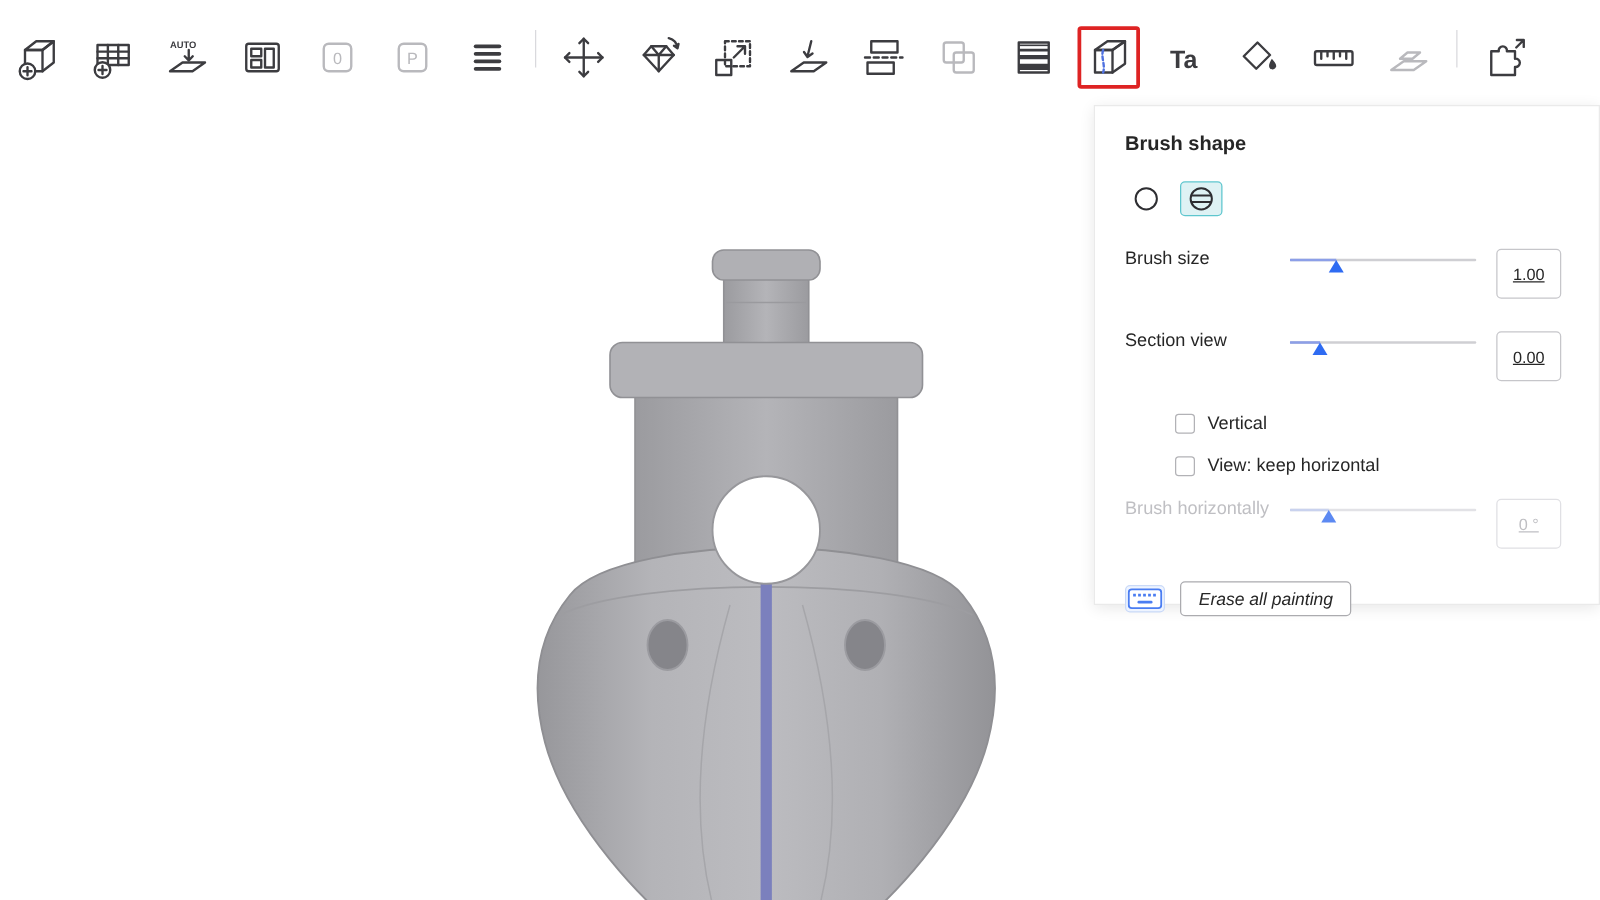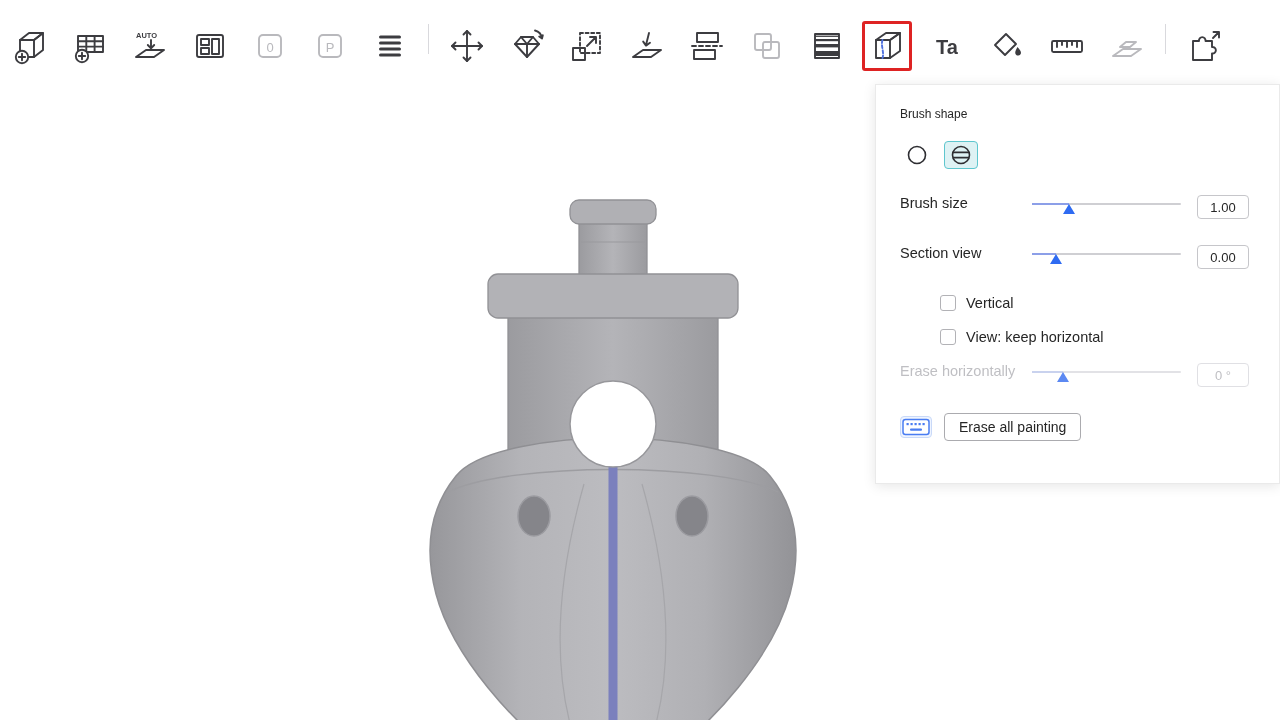--- a/index.html
+++ b/index.html
@@ -24,60 +24,60 @@
   
   .viewport { position:absolute; left:0; top:80px; width:1280px; height:640px; cursor:default; }
   .boat { position:absolute; left:418px; top:116px; }
 
   
   .panel {
     position:absolute; left:875px; top:84px; width:405px; height:400px;
     background:#ffffff; border:1px solid #eaeaea; box-shadow:0 2px 12px rgba(0,0,0,.10);
     padding:16px 30px 0 24px;
   }
-  .panel-title { font-size:12px; margin:6px 0 20px 0; }
+  .panel-title { font-size:16px; margin:6px 0 20px 0;font-weight:bold; }
   .brush-shapes { display:flex; align-items:center; gap:10px; margin-bottom:26px; }
   .brush-opt {
     width:34px; height:28px; padding:0; display:flex; align-items:center; justify-content:center;
     background:none; border:1px solid transparent; border-radius:4px; cursor:pointer;
   }
   .brush-opt.selected { background:#def2f4; border-color:#5ec6ce; }
 
   .ctl-row { display:flex; margin-bottom:26px; }
   .row-label { width:132px; flex:0 0 auto; font-size:14.5px; }
   .slider { position:relative; flex:1; height:20px; margin-right:16px; cursor:pointer; }
   .slider .track { position:absolute; left:0; right:0; top:8px; height:2px; background:#cfcfd3; border-radius:1px; }
   .slider .fill  { position:absolute; left:0; top:8px; height:2px; background:#8c9fe8; }
   .slider .thumb {
     position:absolute; top:9px; width:0; height:0; margin-left:-6px;
     border-left:6px solid transparent; border-right:6px solid transparent;
     border-bottom:10px solid #2e6bf2;
   }
   .value-box {
-    width:52px; height:24px; flex:0 0 auto; border:1px solid #c6c6ca; border-radius:4px;
-    font-size:13px; display:flex; align-items:center; justify-content:center; background:#fff;
+    width:52px; height:40px; flex:0 0 auto; border:1px solid #c6c6ca; border-radius:4px;
+    font-size:13px; display:flex; align-items:center; justify-content:center; background:#fff;text-decoration:underline;
   }
   .check-row { display:flex; align-items:center; gap:10px; margin-bottom:18px; font-size:14.5px; cursor:pointer;padding-left:40px; }
   .checkbox { width:16px; height:16px; flex:0 0 auto; border:1px solid #b2b2b6; border-radius:3px; background:#fff; }
 
   .ctl-row.disabled .row-label { color:#bfbfc3; }
   .ctl-row.disabled .track { background:#e2e2e6; }
   .ctl-row.disabled .fill { background:#c9d2ee; }
   .ctl-row.disabled .thumb { border-bottom-color:#3f74f0; opacity:.85; }
   .ctl-row.disabled .value-box { border-color:#e0e0e4; color:#bfbfc3; }
   .ctl-row.rotate-row { margin-top:6px; }
 
   .bottom-row { display:flex; align-items:center; gap:12px; margin-top:12px; }
   .kbd-btn {
     width:32px; height:22px; padding:0; display:flex; align-items:center; justify-content:center;
     background:#eef4ff; border:1px solid #c9d9f8; border-radius:4px; cursor:pointer;
   }
   .erase-btn {
     height:28px; padding:0 14px; background:#fff; border:1px solid #ababaf; border-radius:4px;
-    font-size:14px; font-family:inherit; color:#262626; cursor:pointer;
+    font-size:14px; font-family:inherit; color:#262626; cursor:pointer;font-style:italic;
   }
 </style>
 </head>
 <body>
 
 <div class="toolbar">
 
   <button class="tool">
     <svg width="40" height="40" viewBox="0 0 40 40" fill="none" stroke="#3c3c40" stroke-width="1.9" stroke-linecap="round" stroke-linejoin="round">
       <path d="M10 14 L19 7 H33 L24 14 Z"></path>
@@ -326,21 +326,21 @@
     <span class="checkbox"></span>
     <span>Vertical</span>
   </label>
 
   <label class="check-row">
     <span class="checkbox"></span>
     <span>View: keep horizontal</span>
   </label>
 
   <div class="ctl-row rotate-row disabled">
-    <span class="row-label">Erase horizontally</span>
+    <span class="row-label">Brush horizontally</span>
     <div class="slider">
       <div class="track"></div>
       <div class="fill" style="width: 21%;"></div>
       <div class="thumb" style="left: 21%;"></div>
     </div>
     <div class="value-box">0 °</div>
   </div>
 
   <div class="bottom-row">
     <button class="kbd-btn">

